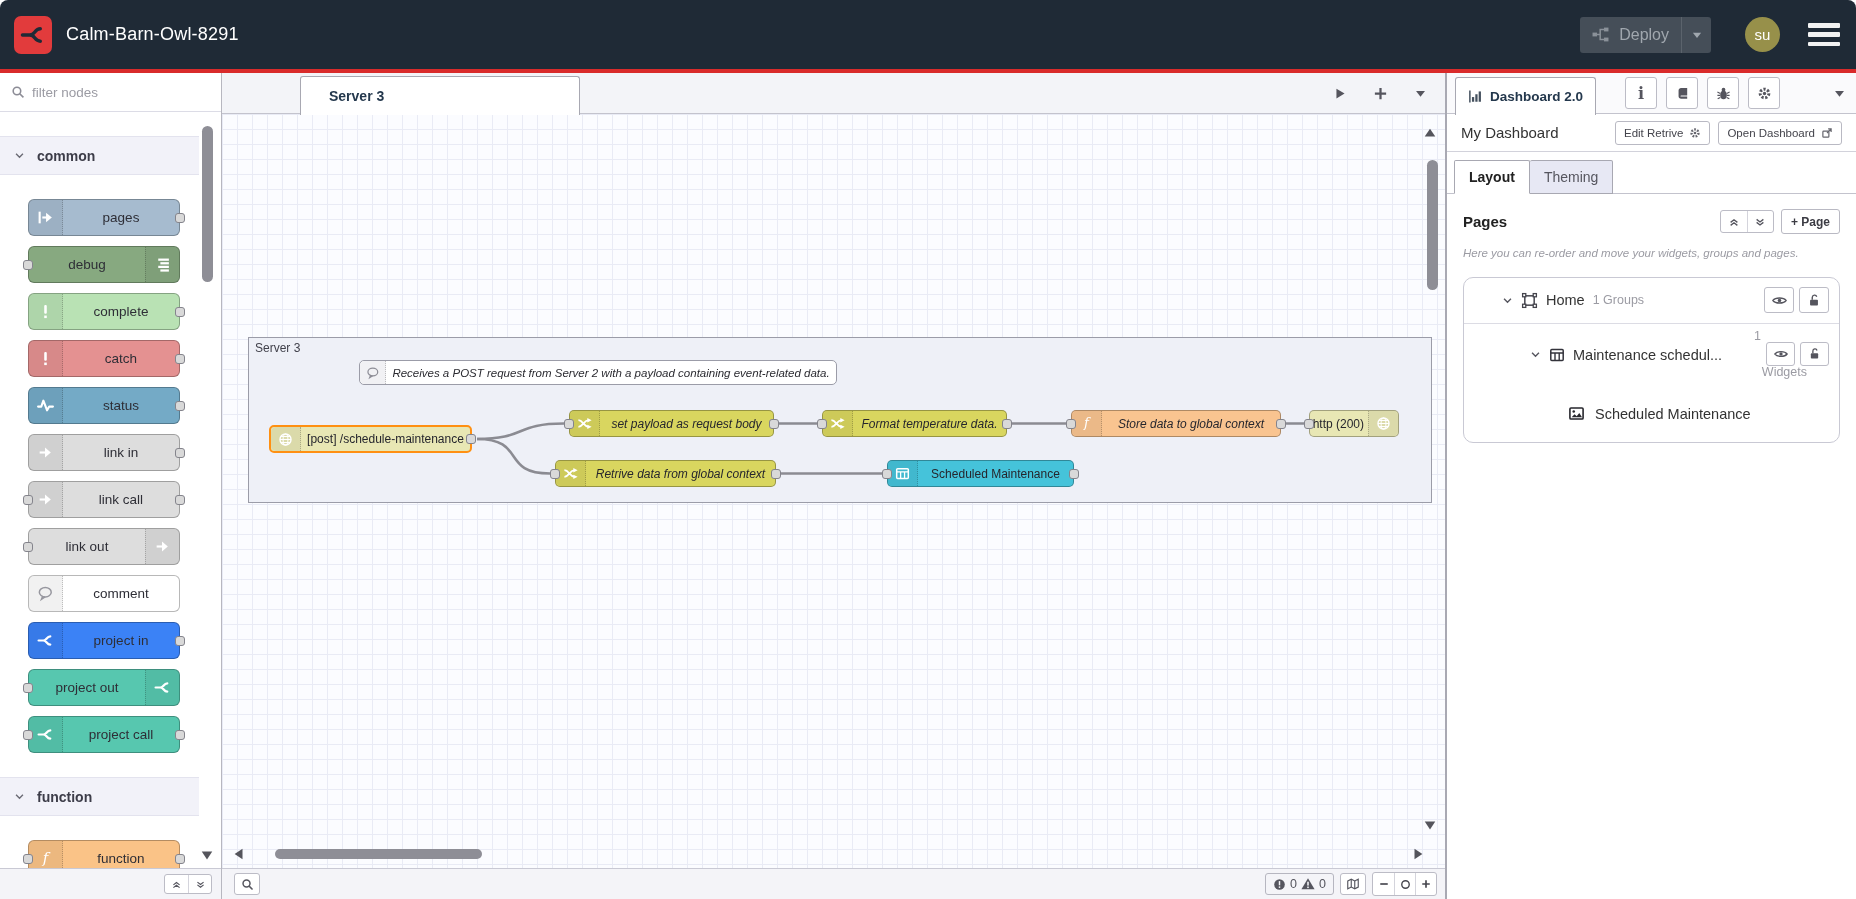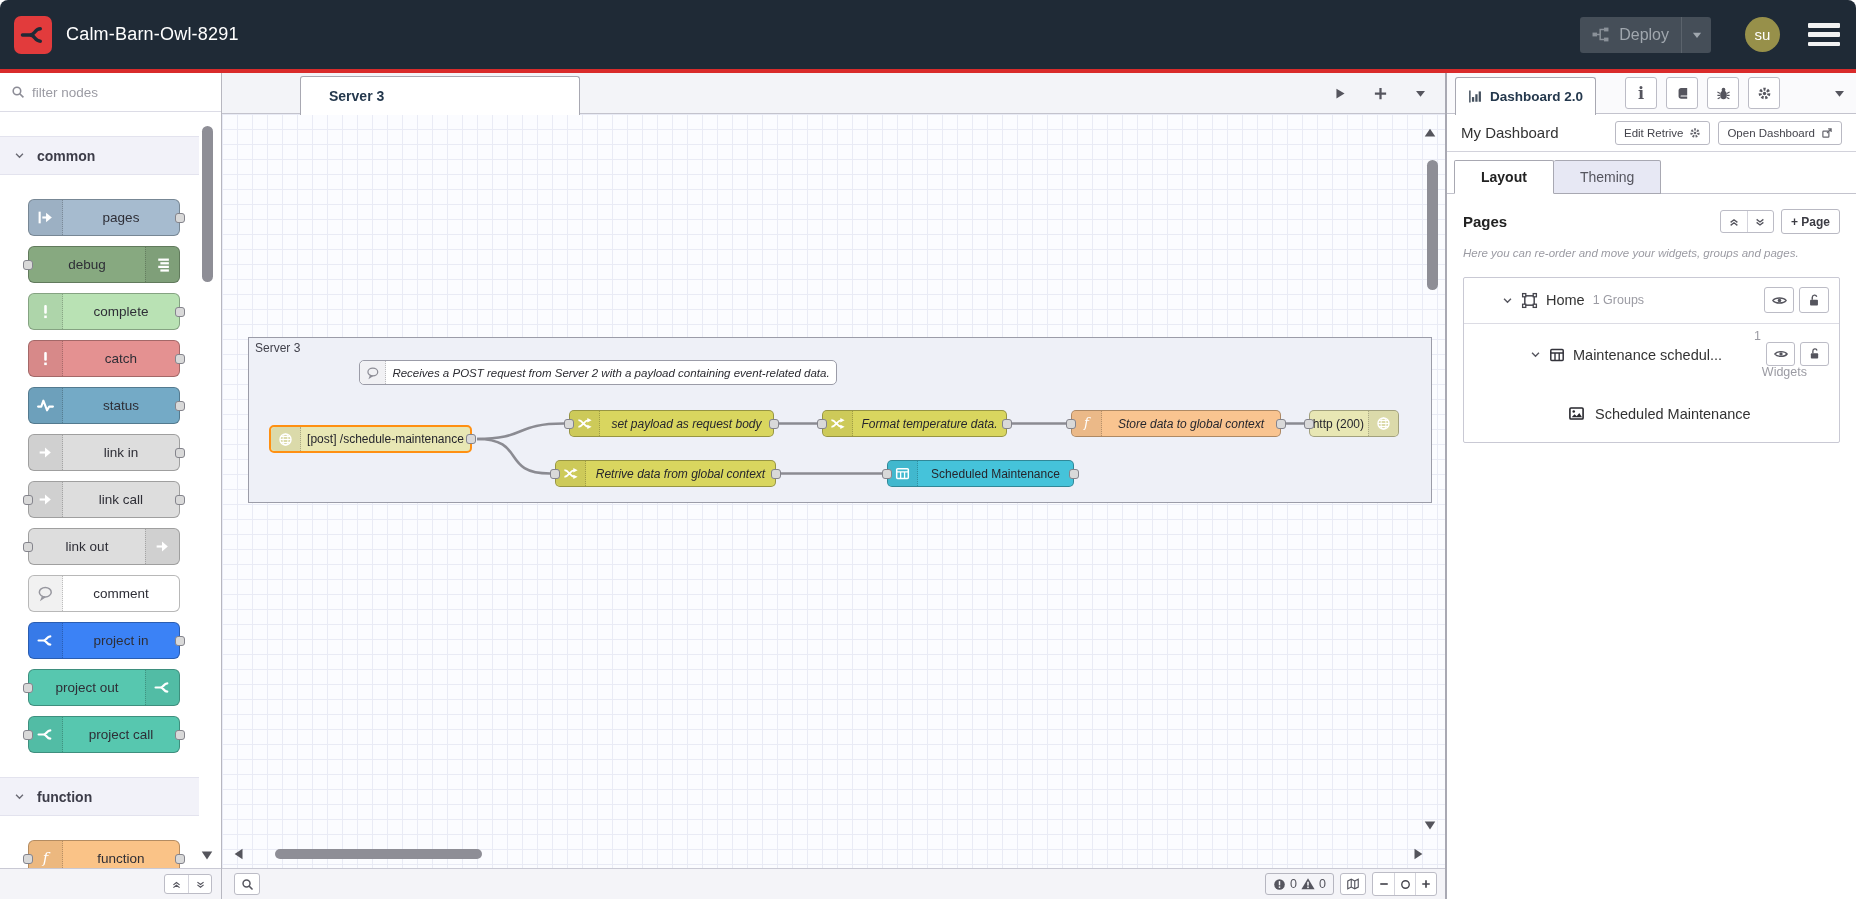--- a/index.html
+++ b/index.html
@@ -125,36 +125,36 @@
   .sb-band-actions { position:absolute; left:178px; top:4px; display:flex; gap:9px; }
   .sb-band-actions .sq-btn { width:32px; height:32px; }
   .sb-caret { position:absolute; right:10px; top:14px; color:#55555e; }
   .dash-row { height:38px; flex:none; border-bottom:1px solid #d2d2db; display:flex;
     align-items:center; padding:0 14px; gap:8px; }
   .dash-title { font-size:15px; color:#333; margin-right:auto; }
   .sm-btn { height:24px; border:1px solid #b9b9c3; border-radius:3px; background:#fff;
     display:flex; align-items:center; gap:6px; padding:0 8px; font-size:11.5px; color:#44444c; }
   .lt-tabs { height:42px; flex:none; border-bottom:1px solid #c3c3cd; display:flex;
     align-items:flex-end; padding-left:7px; }
-  .ltab { height:34px; display:flex; align-items:center; padding:0 26px; font-size:14px;
+  .ltab { height:34px; display:flex; align-items:center; padding:0 14px; font-size:14px;
     border:1px solid #a8a8b2; border-radius:2px 2px 0 0; margin-bottom:-1px; }
   .ltab.active { background:#fff; font-weight:bold; color:#222; border-bottom:1px solid #fff;
     z-index:2; }
   .ltab.inactive { background:#e7e8f4; color:#55555e; border-left:none; }
   .pages { padding:15px 16px; }
   .pages-head { display:flex; align-items:center; }
   .pages-title { font-size:15px; font-weight:bold; color:#222; margin-right:auto; }
   .pages-head .btn-group { margin-right:7px; }
   .pages-head .cell { width:26px; height:21px; }
   .add-page { height:25px; border:1px solid #b9b9c3; border-radius:3px; background:#fff;
     font-size:12px; color:#3c3c44; display:flex; align-items:center; padding:0 9px;
     font-weight:bold; }
   .pages-desc { margin-top:11px; font-size:11.5px; font-style:italic; color:#9b9ba3;
     line-height:1.55; width:340px; }
-  .tree { margin-top:14px; border:1px solid #c9c9d4; border-radius:2px; background:#fff;text-align:center; }
+  .tree { margin-top:14px; border:1px solid #c9c9d4; border-radius:10px; background:#fff;text-align:center; }
   .tree-row { display:flex; align-items:center; position:relative; }
   .row-page { height:46px; border-bottom:1px solid #dcdce4; padding-left:38px; gap:8px; }
   .row-group { height:62px; padding-left:66px; gap:8px; }
   .row-widget { height:56px; padding-left:104px; gap:10px; }
   .tree-label { font-size:14.5px; color:#333; }
   .tree-count { font-size:12.5px; color:#9b9ba3; }
   .eye-lock { display:flex; gap:5px; margin-left:auto; margin-right:10px; }
   .eye-lock .sq-btn { width:30px; height:26px; }
   .ovl-count-top { position:absolute; right:78px; top:5px; font-size:12.5px; color:#9b9ba3; }
   .ovl-count-bot { position:absolute; right:32px; bottom:7px; font-size:12.5px; color:#9b9ba3;

